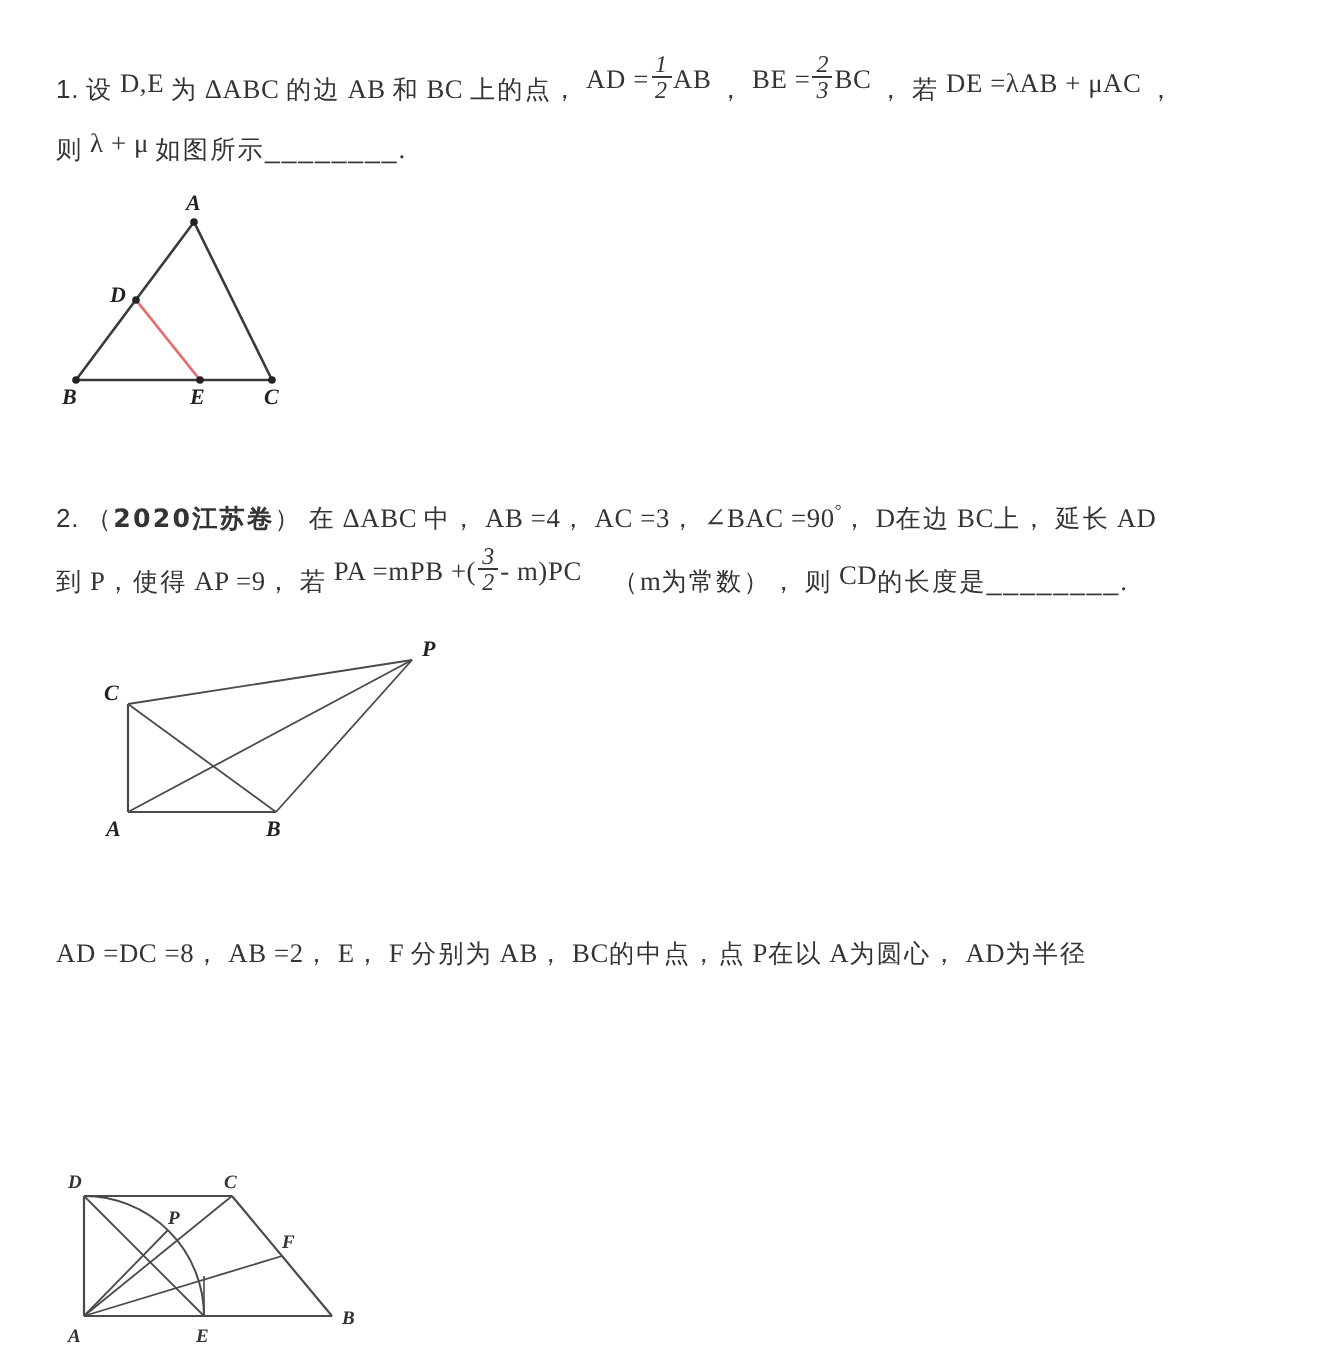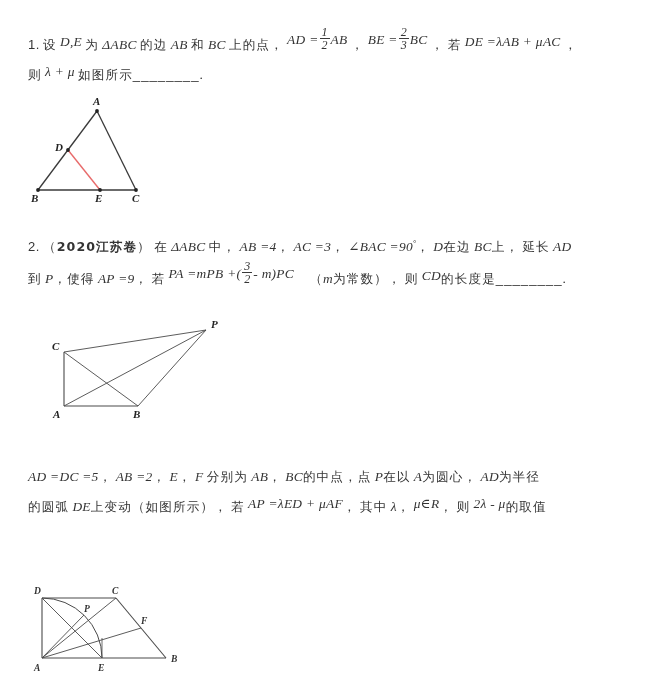--- a/index.html
+++ b/index.html
@@ -49,21 +49,20 @@
   }
   .cnb {
     font-family: "DejaVu Sans", "Liberation Sans", sans-serif;
     font-size: 12.6px;
     font-weight: bold;
     letter-spacing: 1.1px;
   }
   
   .m {
     font-family: "Liberation Serif", "DejaVu Serif", serif;
-    font-style: italic;
     font-size: 13.4px;
     letter-spacing: 0.3px;
     text-align: center;
   }
   .mu {
     font-family: "Liberation Serif", "DejaVu Serif", serif;
     font-size: 13.4px;
   }
   
   .raise {
@@ -173,21 +172,21 @@
       <circle cx="76" cy="96" r="1.9" fill="#222"></circle>
 
       <text class="lbl" x="69" y="11">A</text>
       <text class="lbl" x="7" y="108">B</text>
       <text class="lbl" x="108" y="108">C</text>
       <text class="lbl" x="31" y="57">D</text>
       <text class="lbl" x="71" y="108">E</text>
     </svg>
   </div>
 
-  <div class="problem" style="top:228px;">
+  <div class="problem" style="top:240px;">
     <div class="ptext">
       <span class="num">2.</span>
       <span class="cn">（</span><span class="cnb">2020江苏卷</span><span class="cn">）</span>
       <span class="cn">在</span>
       <span class="m">ΔABC</span>
       <span class="cn">中，</span>
       <span class="m">AB =4</span><span class="cn">，</span>
       <span class="m">AC =3</span><span class="cn">，</span>
       <span class="m">∠BAC =90</span><span class="mu sup">°</span><span class="cn">，</span>
       <span class="m">D</span><span class="cn">在边</span>
@@ -230,43 +229,32 @@
       <text class="lbl" x="26" y="34">C</text>
       <text class="lbl" x="27" y="102">A</text>
       <text class="lbl" x="107" y="102">B</text>
       <text class="lbl" x="185" y="12">P</text>
     </svg>
   </div>
 
   <div class="problem" style="top:462px;">
 
     <div class="ptext">
-      <span class="m">AD =DC =5</span><span class="cn">，</span>
+      <span class="m">AD =DC =8</span><span class="cn">，</span>
       <span class="m">AB =2</span><span class="cn">，</span>
       <span class="m">E</span><span class="cn">，</span>
       <span class="m">F</span>
       <span class="cn">分别为</span>
       <span class="m">AB</span><span class="cn">，</span>
       <span class="m">BC</span><span class="cn">的中点，点</span>
       <span class="m">P</span><span class="cn">在以</span>
       <span class="m">A</span><span class="cn">为圆心，</span>
       <span class="m">AD</span><span class="cn">为半径</span>
     </div>
 
-    <div class="ptext">
-      <span class="cn">的圆弧</span>
-      <span class="m">DE</span><span class="cn">上变动（如图所示），</span>
-      <span class="cn">若</span>
-      <span class="m raise-sm">AP =λED + μAF</span><span class="cn">，</span>
-      <span class="cn">其中</span>
-      <span class="m">λ</span><span class="cn">，</span>
-      <span class="m raise-sm">μ∈R</span><span class="cn">，</span>
-      <span class="cn">则</span>
-      <span class="m raise-sm">2λ - μ</span><span class="cn">的取值</span>
-    </div>
 
   </div>
 
   <div class="figure" style="left:26px; top:582px;">
     <svg width="190" height="92" viewBox="0 0 190 92">
 
       <line x1="16" y1="16" x2="90" y2="16" stroke="#4a4a4a" stroke-width="1.1"></line>
       <line x1="16" y1="16" x2="16" y2="76" stroke="#4a4a4a" stroke-width="1.1"></line>
       <line x1="16" y1="76" x2="140" y2="76" stroke="#4a4a4a" stroke-width="1.1"></line>
       <line x1="90" y1="16" x2="140" y2="76" stroke="#4a4a4a" stroke-width="1.1"></line>

